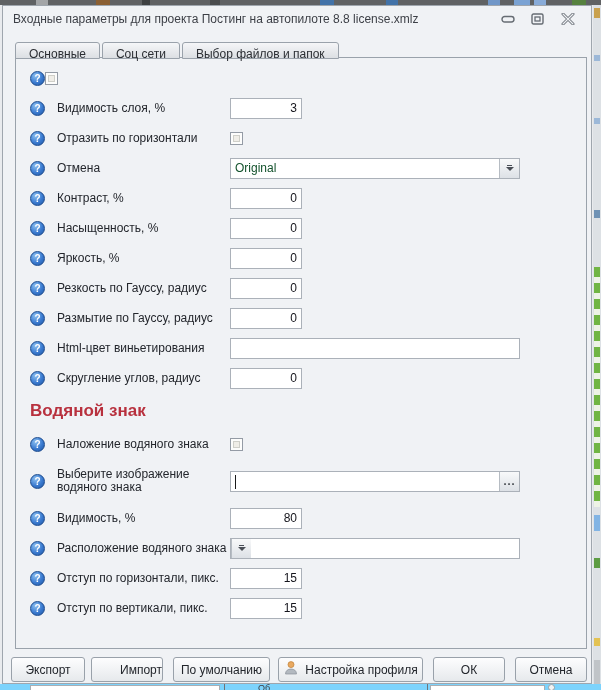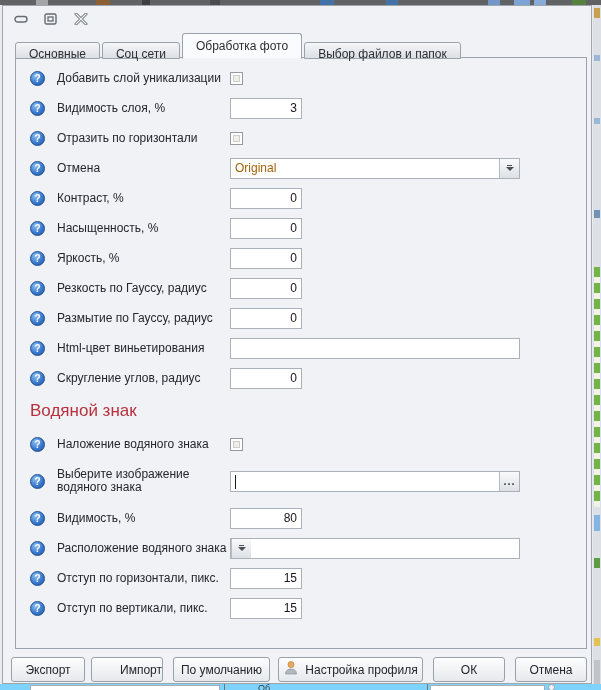--- a/index.html
+++ b/index.html
@@ -48,21 +48,21 @@
   .row--file .row-label { white-space:normal; }
   .section-header { height:36px; display:flex; align-items:center; font-size:17px; }
 
   .num-input { width:72px; height:21px; border:1px solid #abb1b9; background:#fff;
                font:12px "Liberation Sans", sans-serif; text-align:right; padding-right:4px; color:#15151c; }
   .text-input { width:290px; text-align:left; padding:0 4px; }
   .checkbox { width:13px; height:13px; border:1px solid #949ba5; background:#fdfdfc; position:relative; }
   .checkbox::after { content:""; position:absolute; inset:2px; background:#f0eee8; border:1px solid #cfcfc9; }
   .combo { width:290px; height:21px; border:1px solid #abb1b9; background:#fff;
            display:flex; align-items:stretch; position:relative; }
-  .combo .sel-text { flex:1; display:flex; align-items:center; padding-left:4px; font-size:12px; color:#a16207; overflow:hidden; white-space:nowrap; }
+  .combo .sel-text { flex:1; display:flex; align-items:center; padding-left:4px; font-size:12px; color:#14532d; overflow:hidden; white-space:nowrap; }
   .combo .dd-btn { width:20px; border-left:1px solid #b6bcc3;
                    background:linear-gradient(#f8f9fa,#dde1e6);
                    display:flex; flex-direction:column; align-items:center; justify-content:center; }
   .dd-glyph { display:flex; flex-direction:column; align-items:center; }
   .dd-glyph .bar { width:5px; height:1px; background:#4a4f57; margin-bottom:1px; }
   .dd-glyph .tri { width:0; height:0; border:4px solid transparent; border-top:4px solid #4a4f57; border-bottom:none; }
   .dd-btn .dots { font-size:11px; font-weight:bold; color:#3a3e44; line-height:10px; letter-spacing:1px; }
   .caret { position:absolute; left:4px; top:3px; width:1px; height:14px; background:#1a1a1a; }
 
   
@@ -112,20 +112,21 @@
     <div class="vline" style="left:224px;"></div>
     <div class="txtfrag" style="left:258px;">Об</div>
     <div class="vline" style="left:427px;"></div>
     <div class="box" style="left:430px;width:115px;"></div>
     <div class="circle" style="left:548px;"></div>
   </div>
 
   <div class="dialog">
 
     <div class="titlebar">
+      <div class="title">Входные параметры для проекта Постинг на автопилоте 8.8 license.xmlz</div>
       <div class="win-controls">
         <span class="win-btn">
           <svg width="14" height="12" viewBox="0 0 14 12">
             <rect x="1" y="3.5" width="12" height="5.5" rx="2.7" fill="none" stroke="#666c73" stroke-width="1.4"></rect>
           </svg>
         </span>
         <span class="win-btn">
           <svg width="13" height="12" viewBox="0 0 13 12">
             <rect x="1" y="1" width="11" height="10" rx="1.5" fill="none" stroke="#666c73" stroke-width="1.4"></rect>
             <rect x="4" y="4" width="5" height="4" fill="none" stroke="#666c73" stroke-width="1.3"></rect>
@@ -136,29 +137,27 @@
             <path d="M2 1 L12 11 M12 1 L2 11" stroke="#70767d" stroke-width="3" stroke-linecap="round"></path>
             <path d="M2 1 L12 11 M12 1 L2 11" stroke="#f0f2f5" stroke-width="1.1" stroke-linecap="round"></path>
           </svg>
         </span>
       </div>
     </div>
 
     <div class="tabs">
         <div class="tab">Основные</div>
         <div class="tab">Соц сети</div>
-        <div class="tab active">Обработка фото</div>
         <div class="tab">Выбор файлов и папок</div>
       </div>
 
     <div class="panel">
       <div>
           <div class="row">
             <span class="help">?</span>
-            <span class="row-label">Добавить слой уникализации</span>
             <span class="checkbox"></span>
           </div>
           <div class="row">
             <span class="help">?</span>
             <span class="row-label">Видимость слоя, %</span>
             <input class="num-input" value="3" style="">
           </div>
           <div class="row">
             <span class="help">?</span>
             <span class="row-label">Отразить по горизонтали</span>
@@ -205,21 +204,21 @@
           <div class="row">
             <span class="help">?</span>
             <span class="row-label">Html-цвет виньетирования</span>
             <input class="num-input text-input" value="" style="">
           </div>
           <div class="row">
             <span class="help">?</span>
             <span class="row-label">Скругление углов, радиус</span>
             <input class="num-input" value="0" style="">
           </div>
-          <div class="section-header" style="color: var(--accent-red);">Водяной знак</div>
+          <div class="section-header" style="color: var(--accent-red); font-weight: bold;">Водяной знак</div>
           <div class="row">
             <span class="help">?</span>
             <span class="row-label">Наложение водяного знака</span>
             <span class="checkbox"></span>
           </div>
           <div class="row row--file">
             <span class="help">?</span>
             <span class="row-label">Выберите изображение водяного знака</span>
             <div class="combo">
               <span class="caret"></span>

